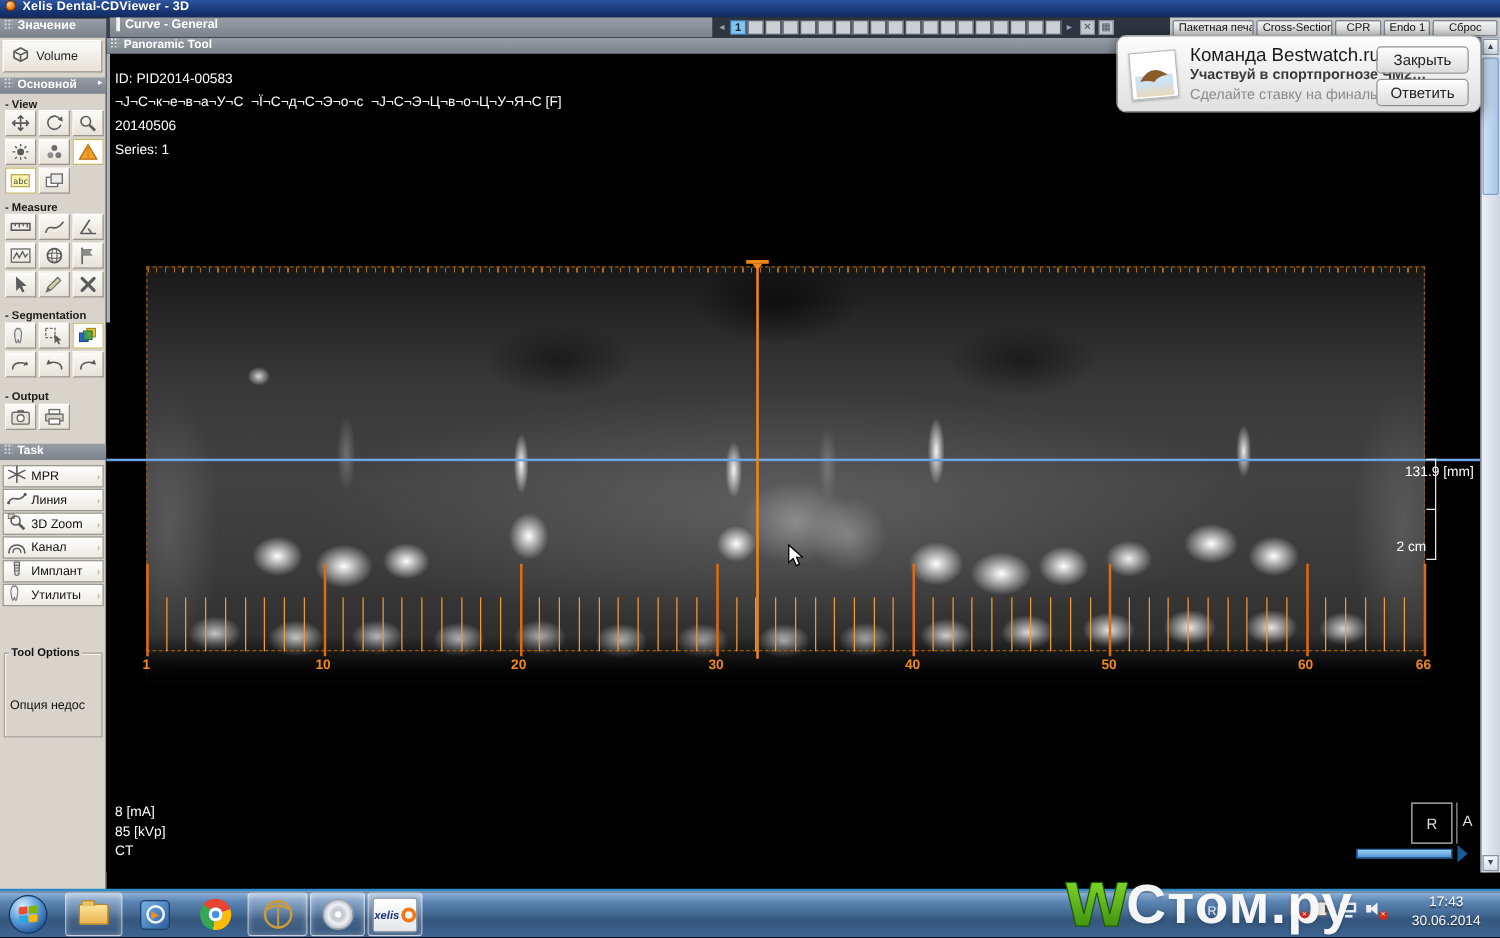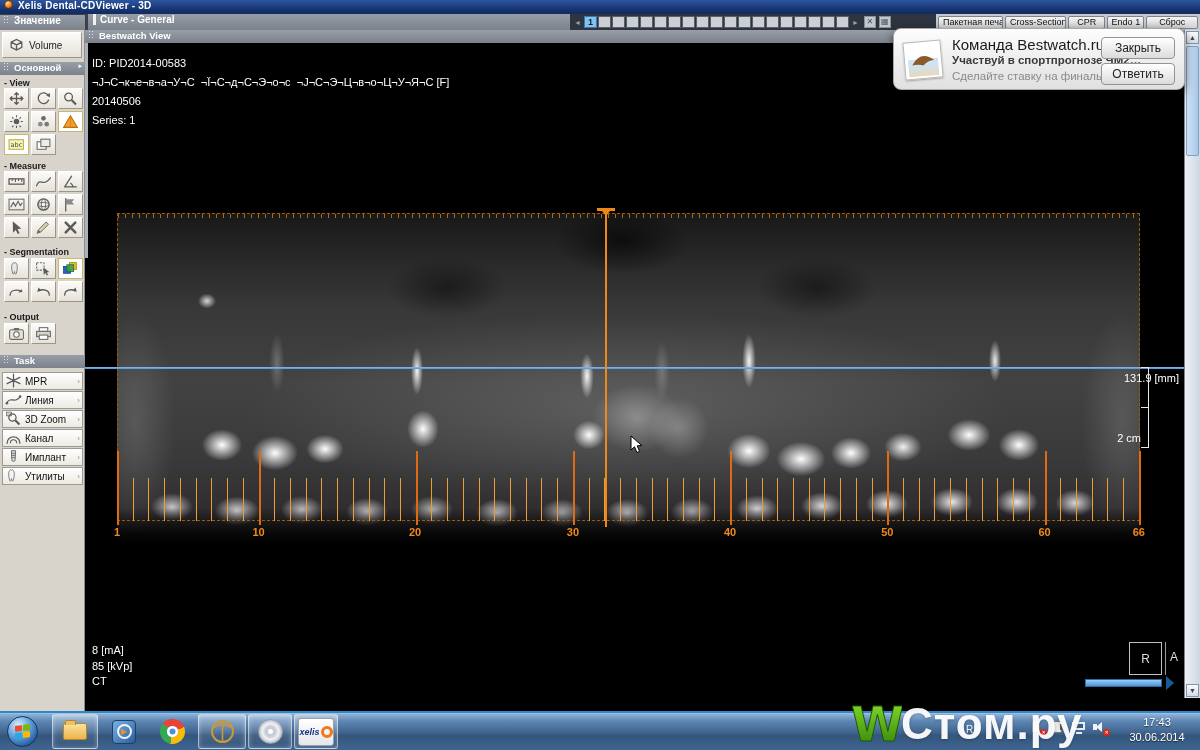--- a/index.html
+++ b/index.html
@@ -475,26 +475,30 @@
           <span class="chev">›</span>
         </div>
         <div class="task-btn">
           <span><svg viewBox="0 0 16 14" width="17" height="15">
               <path d="M5.2 1.5C2.8 3 3.2 7 4.4 11.6c.5 1.6 1.3.3 1.7-1.8.4 2.1 1.2 3.4 1.7 1.8C9 7 9.4 3 7 1.5 6.4 2 5.8 2 5.2 1.5z" fill="#f4f4f4" stroke="#7a7a7a" stroke-width=".9"></path>
             </svg></span>
           <span>Утилиты</span>
           <span class="chev">›</span>
         </div>
       </div>
+    <div class="sb" id="tool-options">
+      <span class="legend">Tool Options</span>
+      <span class="msg">Опция недос</span>
+    </div>
   </div>
 
   <div class="abs" id="viewer">
     <div class="abs hdr" id="pano-hdr">
       <span class="grip"></span>
-      <span>Bestwatch View</span>
+      <span>Panoramic Tool</span>
     </div>
     <div class="abs" id="splitter"></div>
     <div class="abs" id="patient"><span>ID: PID2014-00583</span><br><span>¬J¬С¬к¬е¬в¬а¬У¬С  ¬Ï¬С¬д¬С¬Э¬о¬с  ¬J¬С¬Э¬Ц¬в¬о¬Ц¬У¬Я¬С [F]</span><br><span>20140506</span><br><span>Series: 1</span></div>
 
     <div class="abs" id="pano-art"></div>
     <div class="abs" id="pano-border"></div>
     <div class="abs" id="pano-topticks"></div>
 
     <div class="abs" id="ruler" style="left:0;top:0">
         <div class="rtick-major" style="left: 32px; top: 421px; height: 74px;"></div>

